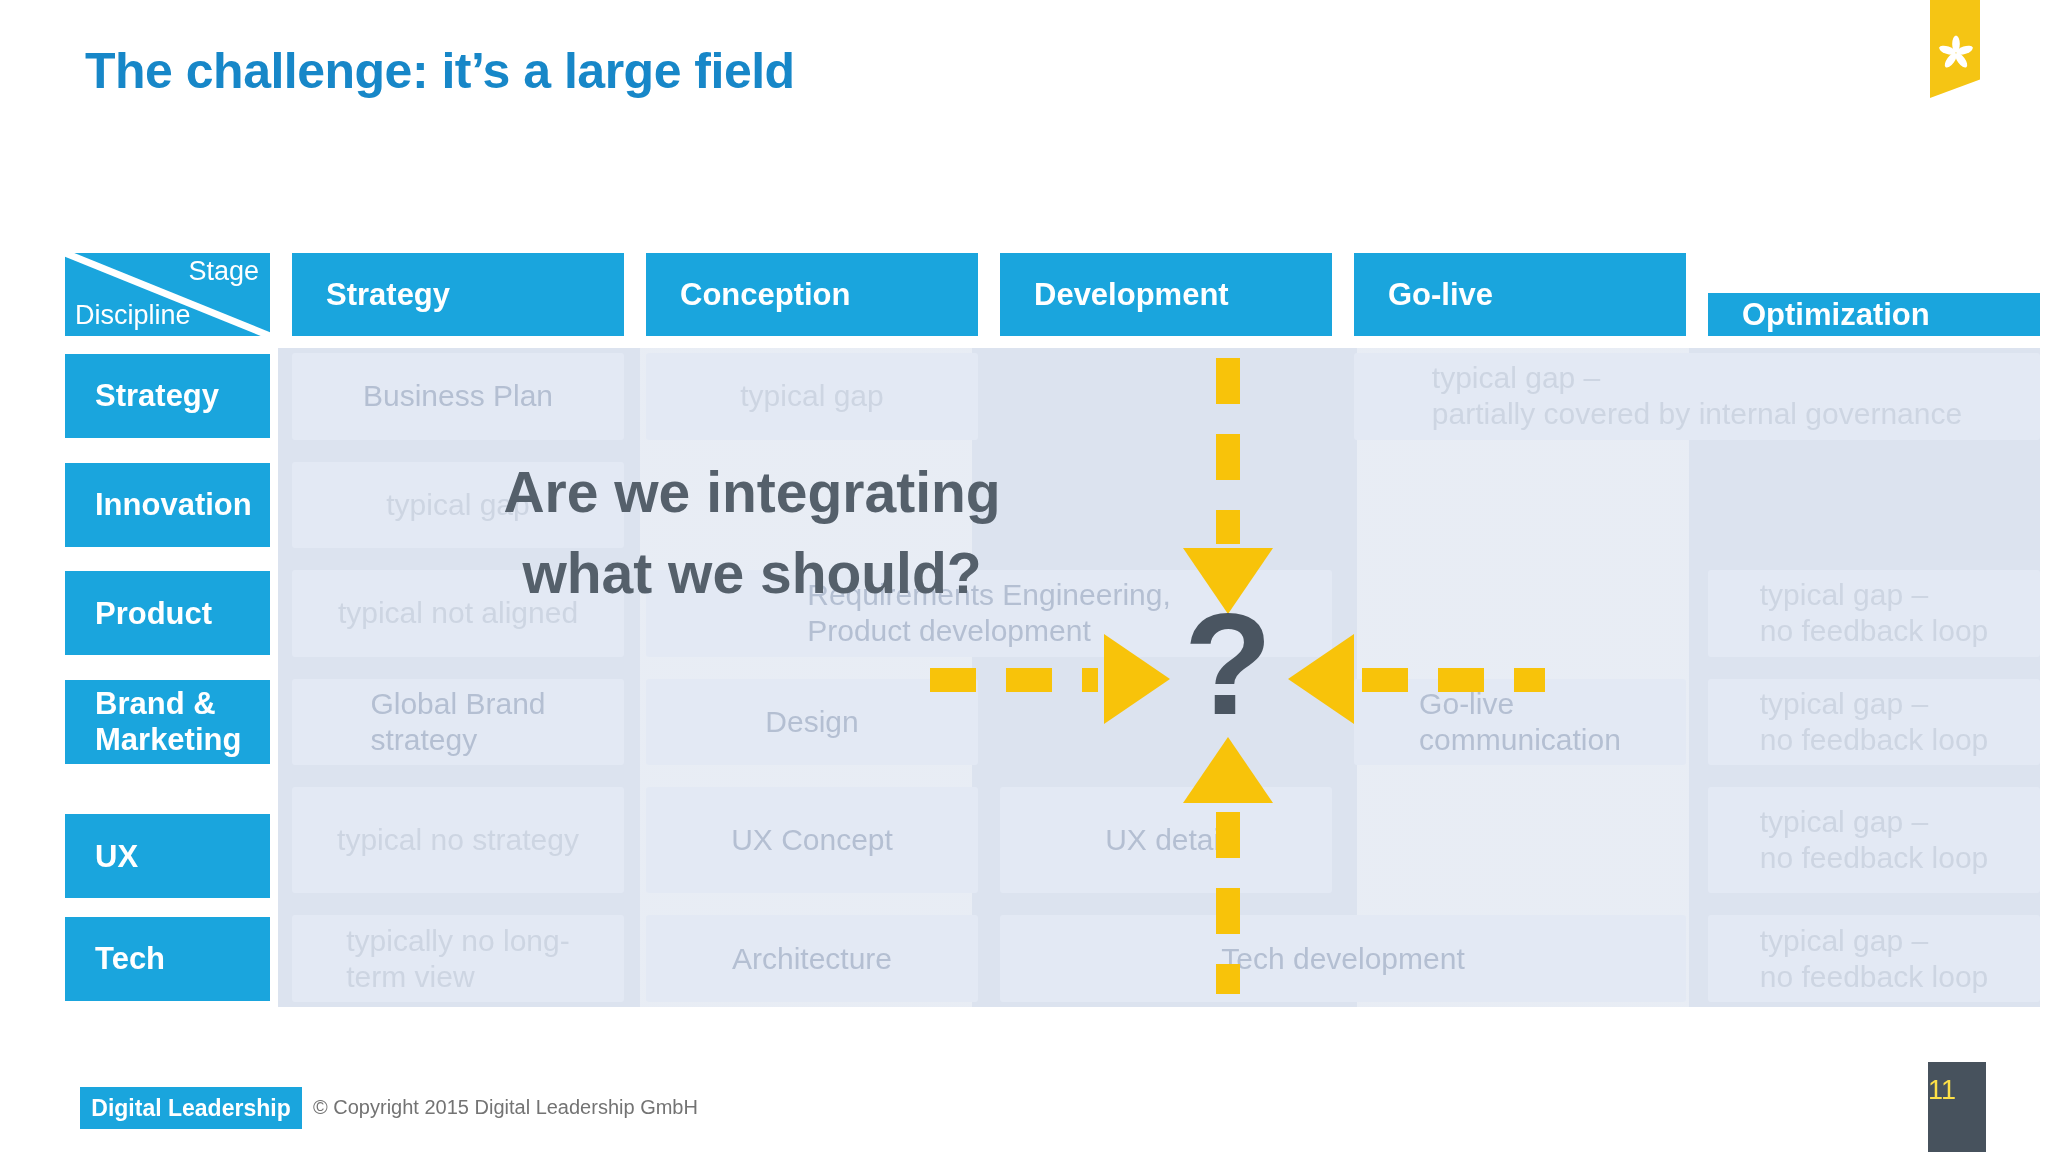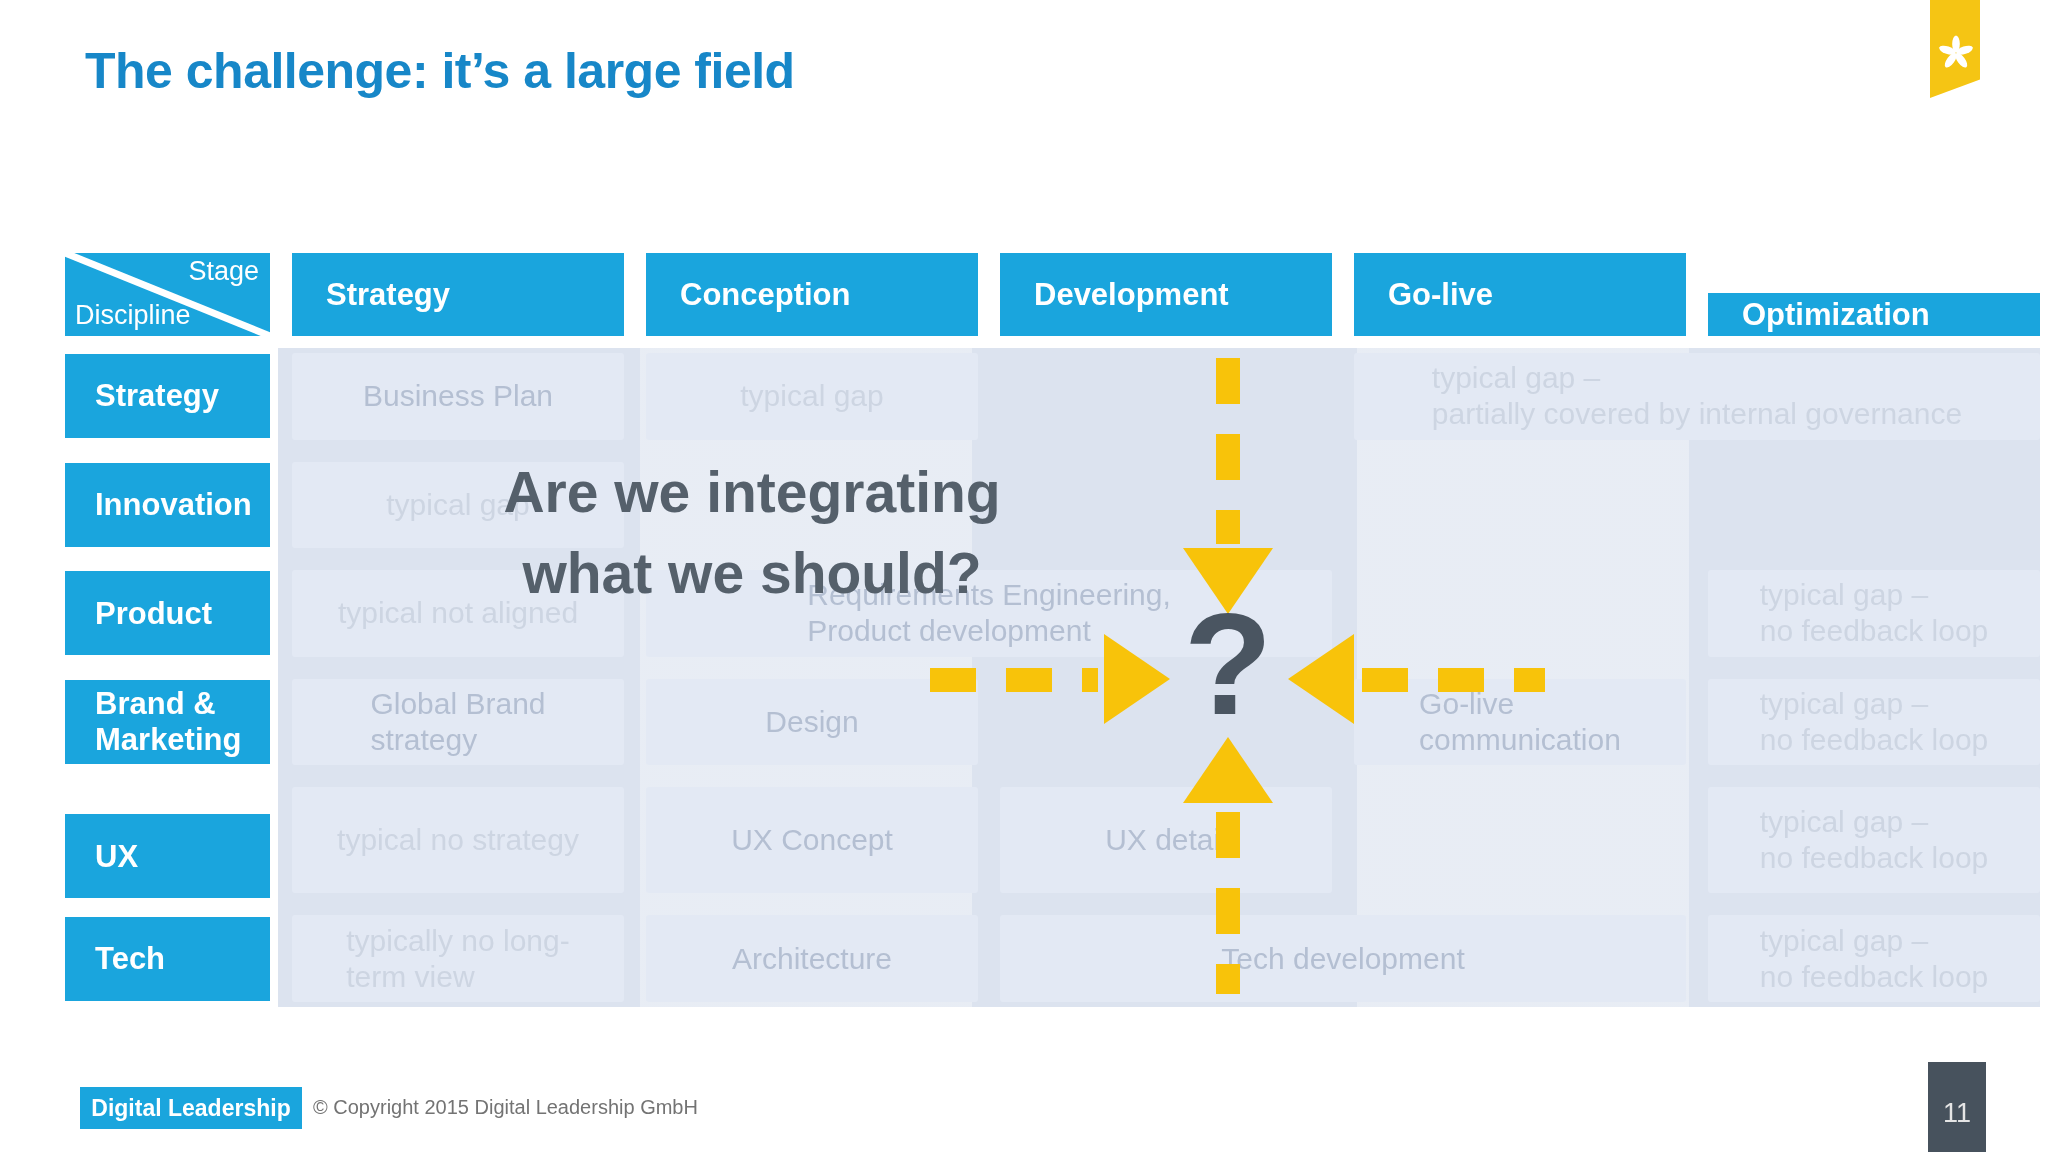--- a/index.html
+++ b/index.html
@@ -77,21 +77,21 @@
   .head-right{left:1104px; top:634px; border-top:45px solid transparent; border-bottom:45px solid transparent; border-left:66px solid #f8c30a;}
   .head-left{left:1288px; top:634px; border-top:45px solid transparent; border-bottom:45px solid transparent; border-right:66px solid #f8c30a;}
   
   .logo-box{
     position:absolute; left:80px; top:1087px; width:222px; height:42px; background:#1aa5dd;
     color:#fff; font-weight:700; font-size:23px; display:flex; align-items:center; justify-content:center;
   }
   .copyright{position:absolute; left:313px; top:1096px; font-size:20px; color:#737373;}
   .page-box{
     position:absolute; left:1928px; top:1062px; width:58px; height:90px; background:#47525d;
-    color:#e5e5e5; font-size:27px; display:flex; justify-content:center; padding-top:36px; box-sizing:border-box;
+    color:#fde047; font-size:27px; display:flex; justify-content:flex-start; padding-top:13px; box-sizing:border-box;
   }
 </style>
 </head>
 <body>
 
 <div class="slide">
 
   <h1 class="title">The challenge: it’s a large field</h1>
 
   <div class="ribbon">

